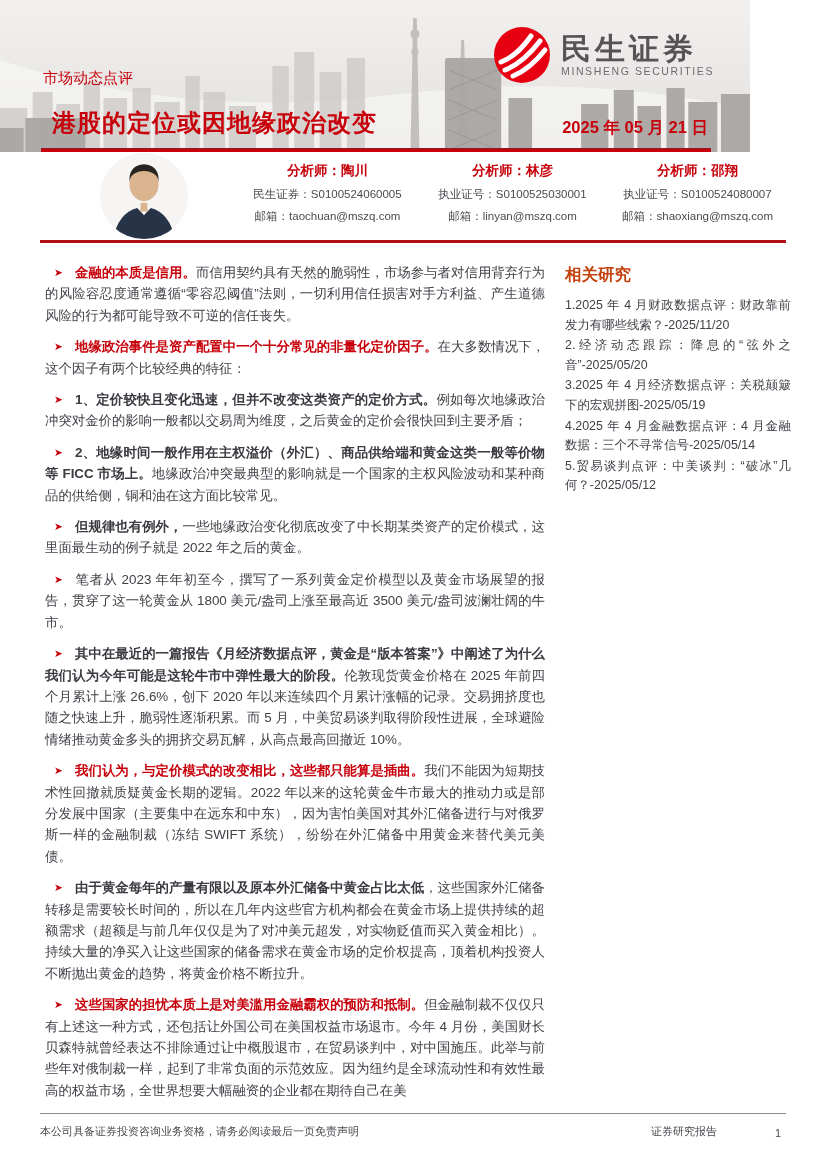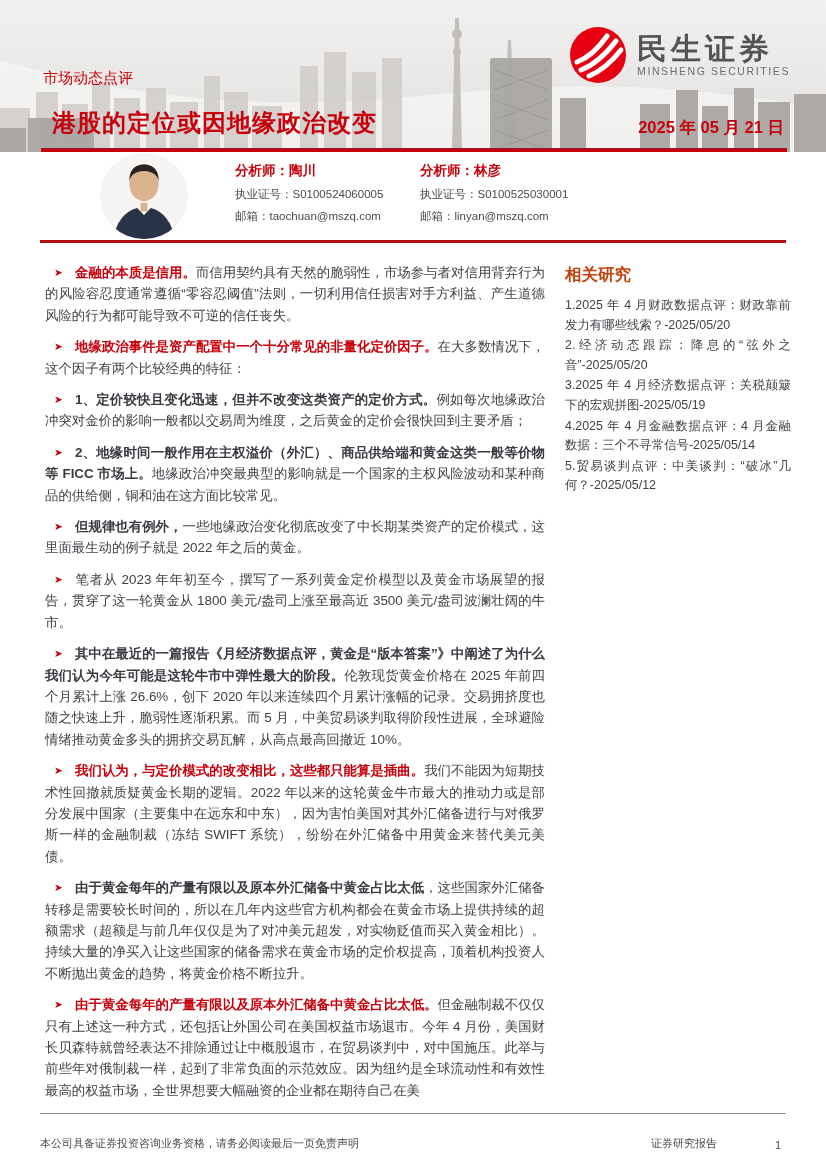--- a/index.html
+++ b/index.html
@@ -13,21 +13,21 @@
     width: 826px;
     height: 1169px;
     margin: 0 auto;
     background: #ffffff;
     overflow: hidden;
   }
 
   
   .hero {
     position: relative;
-    width: 826px;
+    width: 750px;
     height: 152px;
   }
   .hero svg.skyline {
     position: absolute;
     inset: 0;
     width: 100%;
     height: 100%;
   }
   .hero-rule {
     position: absolute;
@@ -106,20 +106,21 @@
     height: 86px;
     margin-left: 60px;
     border-radius: 50%;
     overflow: hidden;
     background: #f4f2f0;
     flex: 0 0 auto;
   }
   .analyst-col {
     width: 185px;
     flex: 0 0 auto;
+    text-align: center;
   }
   .analyst-col.first { margin-left: 47px; }
   .analyst-name {
     font-size: 13.5px;
     font-weight: bold;
     color: #c7000b;
     margin-bottom: 7px;
   }
   .analyst-line {
     font-size: 11.5px;
@@ -169,21 +170,21 @@
     margin-bottom: 1px;
   }
 
   
   .footer {
     position: absolute;
     left: 40px;
     right: 40px;
     top: 1113px;
     border-top: 1px solid #8c8c8c;
-    padding-top: 22px;
+    padding-top: 10px;
     display: flex;
     justify-content: space-between;
     align-items: baseline;
     font-size: 11px;
     color: #4a4a50;
   }
   .footer-right { display: flex; align-items: flex-end; }
   .footer-report-type { margin-right: 58px; }
   .footer-page-num { margin-right: 5px; }
 </style>
@@ -281,28 +282,33 @@
         <ellipse cx="50" cy="36" rx="17" ry="20" fill="#d9b48f"></ellipse>
         <path d="M33,34 Q32,14 50,13 Q68,14 67,34 Q66,22 50,21 Q34,22 33,34 Z" fill="#2a2420"></path>
         <path d="M14,100 Q20,70 42,64 L50,72 L58,64 Q80,70 86,100 Z" fill="#273347"></path>
         <path d="M44,62 L50,72 L56,62 Q50,67 44,62 Z" fill="#ffffff"></path>
         <rect x="46" y="58" width="8" height="10" fill="#d9b48f"></rect>
       </svg>
     </div>
 
     <div class="analyst-col first">
       <div class="analyst-name">分析师：陶川</div>
-      <div class="analyst-line">执业证号：S0100524060005</div>
+      <div class="analyst-line">民生证券：S0100524060005</div>
       <div class="analyst-line">邮箱：taochuan@mszq.com</div>
     </div>
     <div class="analyst-col">
       <div class="analyst-name">分析师：林彦</div>
       <div class="analyst-line">执业证号：S0100525030001</div>
       <div class="analyst-line">邮箱：linyan@mszq.com</div>
     </div>
+    <div class="analyst-col">
+      <div class="analyst-name">分析师：邵翔</div>
+      <div class="analyst-line">执业证号：S0100524080007</div>
+      <div class="analyst-line">邮箱：shaoxiang@mszq.com</div>
+    </div>
   </div>
 
   <div class="content">
 
     <div class="main-col">
       <p class="para">
         <span class="marker">➤</span><b class="lead red">金融的本质是信用。</b><span>而信用契约具有天然的脆弱性，市场参与者对信用背弃行为的风险容忍度通常遵循“零容忍阈值”法则，一切利用信任损害对手方利益、产生道德风险的行为都可能导致不可逆的信任丧失。</span>
       </p>
       <p class="para">
         <span class="marker">➤</span><b class="lead red">地缘政治事件是资产配置中一个十分常见的非量化定价因子。</b><span>在大多数情况下，这个因子有两个比较经典的特征：</span>
@@ -322,27 +328,27 @@
       <p class="para">
         <span class="marker">➤</span><b class="lead dark">其中在最近的一篇报告《月经济数据点评，黄金是“版本答案”》中阐述了为什么我们认为今年可能是这轮牛市中弹性最大的阶段。</b><span>伦敦现货黄金价格在 2025 年前四个月累计上涨 26.6%，创下 2020 年以来连续四个月累计涨幅的记录。交易拥挤度也随之快速上升，脆弱性逐渐积累。而 5 月，中美贸易谈判取得阶段性进展，全球避险情绪推动黄金多头的拥挤交易瓦解，从高点最高回撤近 10%。</span>
       </p>
       <p class="para">
         <span class="marker">➤</span><b class="lead red">我们认为，与定价模式的改变相比，这些都只能算是插曲。</b><span>我们不能因为短期技术性回撤就质疑黄金长期的逻辑。2022 年以来的这轮黄金牛市最大的推动力或是部分发展中国家（主要集中在远东和中东），因为害怕美国对其外汇储备进行与对俄罗斯一样的金融制裁（冻结 SWIFT 系统），纷纷在外汇储备中用黄金来替代美元美债。</span>
       </p>
       <p class="para">
         <span class="marker">➤</span><b class="lead dark">由于黄金每年的产量有限以及原本外汇储备中黄金占比太低</b><span>，这些国家外汇储备转移是需要较长时间的，所以在几年内这些官方机构都会在黄金市场上提供持续的超额需求（超额是与前几年仅仅是为了对冲美元超发，对实物贬值而买入黄金相比）。持续大量的净买入让这些国家的储备需求在黄金市场的定价权提高，顶着机构投资人不断抛出黄金的趋势，将黄金价格不断拉升。</span>
       </p>
       <p class="para">
-        <span class="marker">➤</span><b class="lead red">由于黄金每年的产量有限以及原本外汇储备中黄金占比太低。</b><span>但金融制裁不仅仅只有上述这一种方式，还包括让外国公司在美国权益市场退市。今年 4 月份，美国财长贝森特就曾经表达不排除通过让中概股退市，在贸易谈判中，对中国施压。此举与前些年对俄制裁一样，起到了非常负面的示范效应。因为纽约是全球流动性和有效性最高的权益市场，全世界想要大幅融资的企业都在期待自己在美</span>
+        <span class="marker">➤</span><b class="lead red">这些国家的担忧本质上是对美滥用金融霸权的预防和抵制。</b><span>但金融制裁不仅仅只有上述这一种方式，还包括让外国公司在美国权益市场退市。今年 4 月份，美国财长贝森特就曾经表达不排除通过让中概股退市，在贸易谈判中，对中国施压。此举与前些年对俄制裁一样，起到了非常负面的示范效应。因为纽约是全球流动性和有效性最高的权益市场，全世界想要大幅融资的企业都在期待自己在美</span>
       </p>
     </div>
 
     <div class="side-col">
       <div class="side-title">相关研究</div>
-      <div class="side-item">1.2025 年 4 月财政数据点评：财政靠前发力有哪些线索？-2025/05/20</div>
+      <div class="side-item">1.2025 年 4 月财政数据点评：财政靠前发力有哪些线索？-2025/11/20</div>
       <div class="side-item">2.经济动态跟踪：降息的“弦外之音”-2025/05/20</div>
       <div class="side-item">3.2025 年 4 月经济数据点评：关税颠簸下的宏观拼图-2025/05/19</div>
       <div class="side-item">4.2025 年 4 月金融数据点评：4 月金融数据：三个不寻常信号-2025/05/14</div>
       <div class="side-item">5.贸易谈判点评：中美谈判：“破冰”几何？-2025/05/12</div>
     </div>
   </div>
 
   <div class="footer">
     <div class="footer-left">本公司具备证券投资咨询业务资格，请务必阅读最后一页免责声明</div>
     <div class="footer-right">

